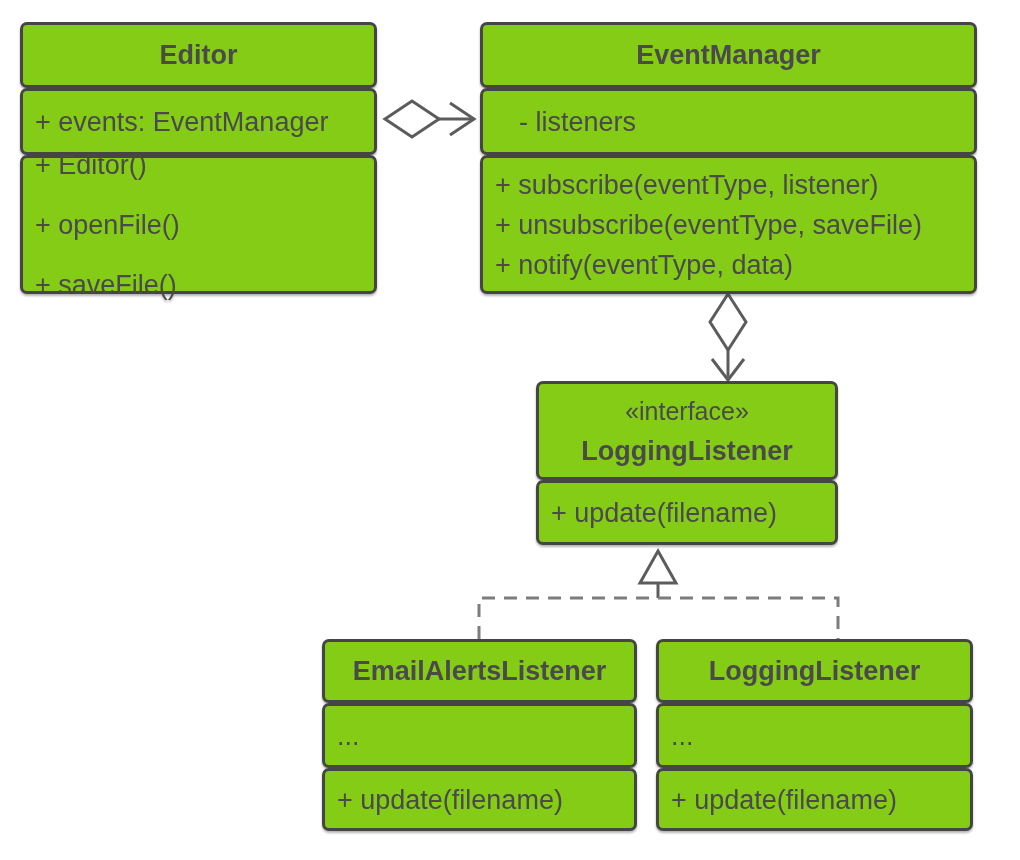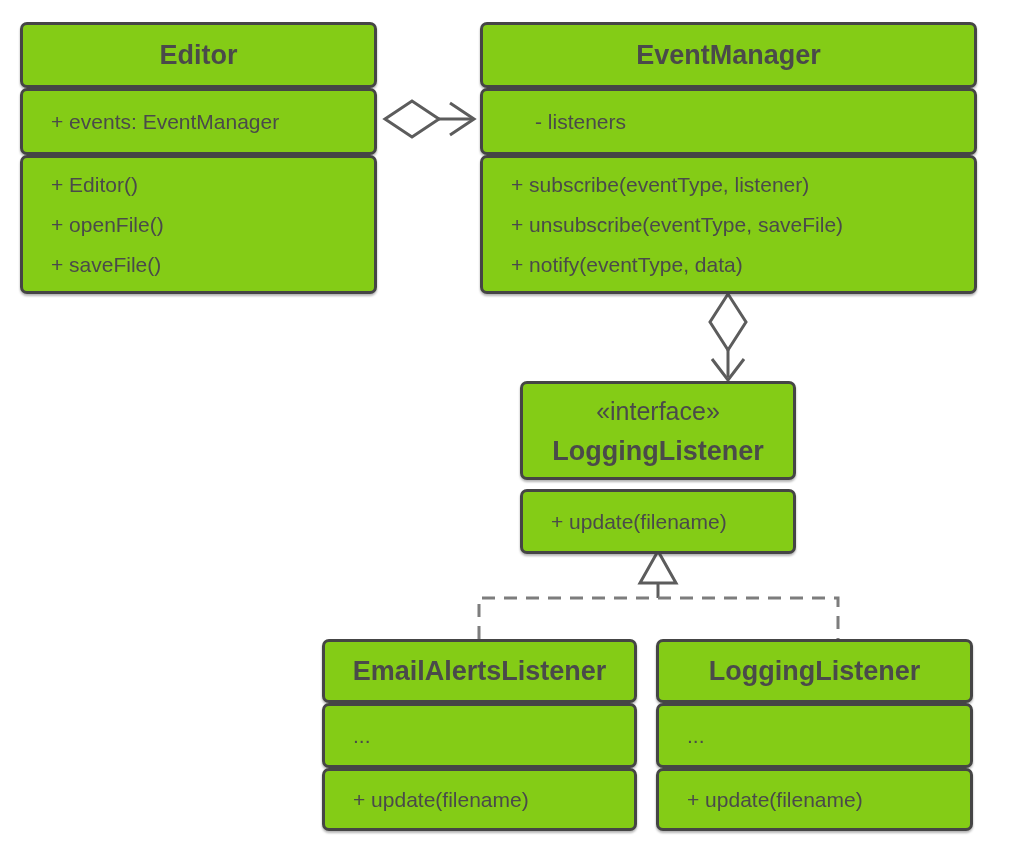--- a/index.html
+++ b/index.html
@@ -51,24 +51,23 @@
     font-weight: normal;
     font-size: 25px;
   }
   .comp.members {
     display: flex;
     flex-direction: column;
     justify-content: center;
     padding: 0 12px;
   }
   .member {
-    font-size: 21px;
+    font-size: 27px;
     line-height: 40px;
     white-space: nowrap;
-    margin-left: 16px;
   }
   .watermark {
     position: absolute;
     top: 860px;
     right: 10px;
     font-size: 12px;
     color: #be185d;
     letter-spacing: 0.5px;
   }
 </style>
@@ -98,42 +97,42 @@
     </g>
   </svg>
 
   <div class="uml-class" style="left:20px; top:22px; width:357px;">
     <div class="comp title" style="height:66px;">
       <span>Editor</span>
     </div>
     <div class="comp members" style="height:67px;">
       <div class="member">+ events: EventManager</div>
     </div>
-    <div class="comp members" style="height:139px;">
+    <div class="comp members" style="height:139px;gap:20px;">
       <div class="member">+ Editor()</div>
       <div class="member">+ openFile()</div>
       <div class="member">+ saveFile()</div>
     </div>
   </div>
 
   <div class="uml-class" style="left:480px; top:22px; width:497px;">
     <div class="comp title" style="height:66px;">
       <span>EventManager</span>
     </div>
     <div class="comp members" style="height:67px;padding-left:36px;">
       <div class="member">- listeners</div>
     </div>
     <div class="comp members" style="height:139px;">
       <div class="member">+ subscribe(eventType, listener)</div>
       <div class="member">+ unsubscribe(eventType, saveFile)</div>
       <div class="member">+ notify(eventType, data)</div>
     </div>
   </div>
 
-  <div class="uml-class" style="left:520px; top:381px; width:276px;gap:9px;">
+  <div class="uml-class" style="left:536px; top:381px; width:302px;">
     <div class="comp title" style="height:99px;">
       <span class="stereotype">«interface»</span>
       <span>LoggingListener</span>
     </div>
     <div class="comp members" style="height:65px;">
       <div class="member">+ update(filename)</div>
     </div>
   </div>
 
   <div class="uml-class" style="left:322px; top:639px; width:315px;">

